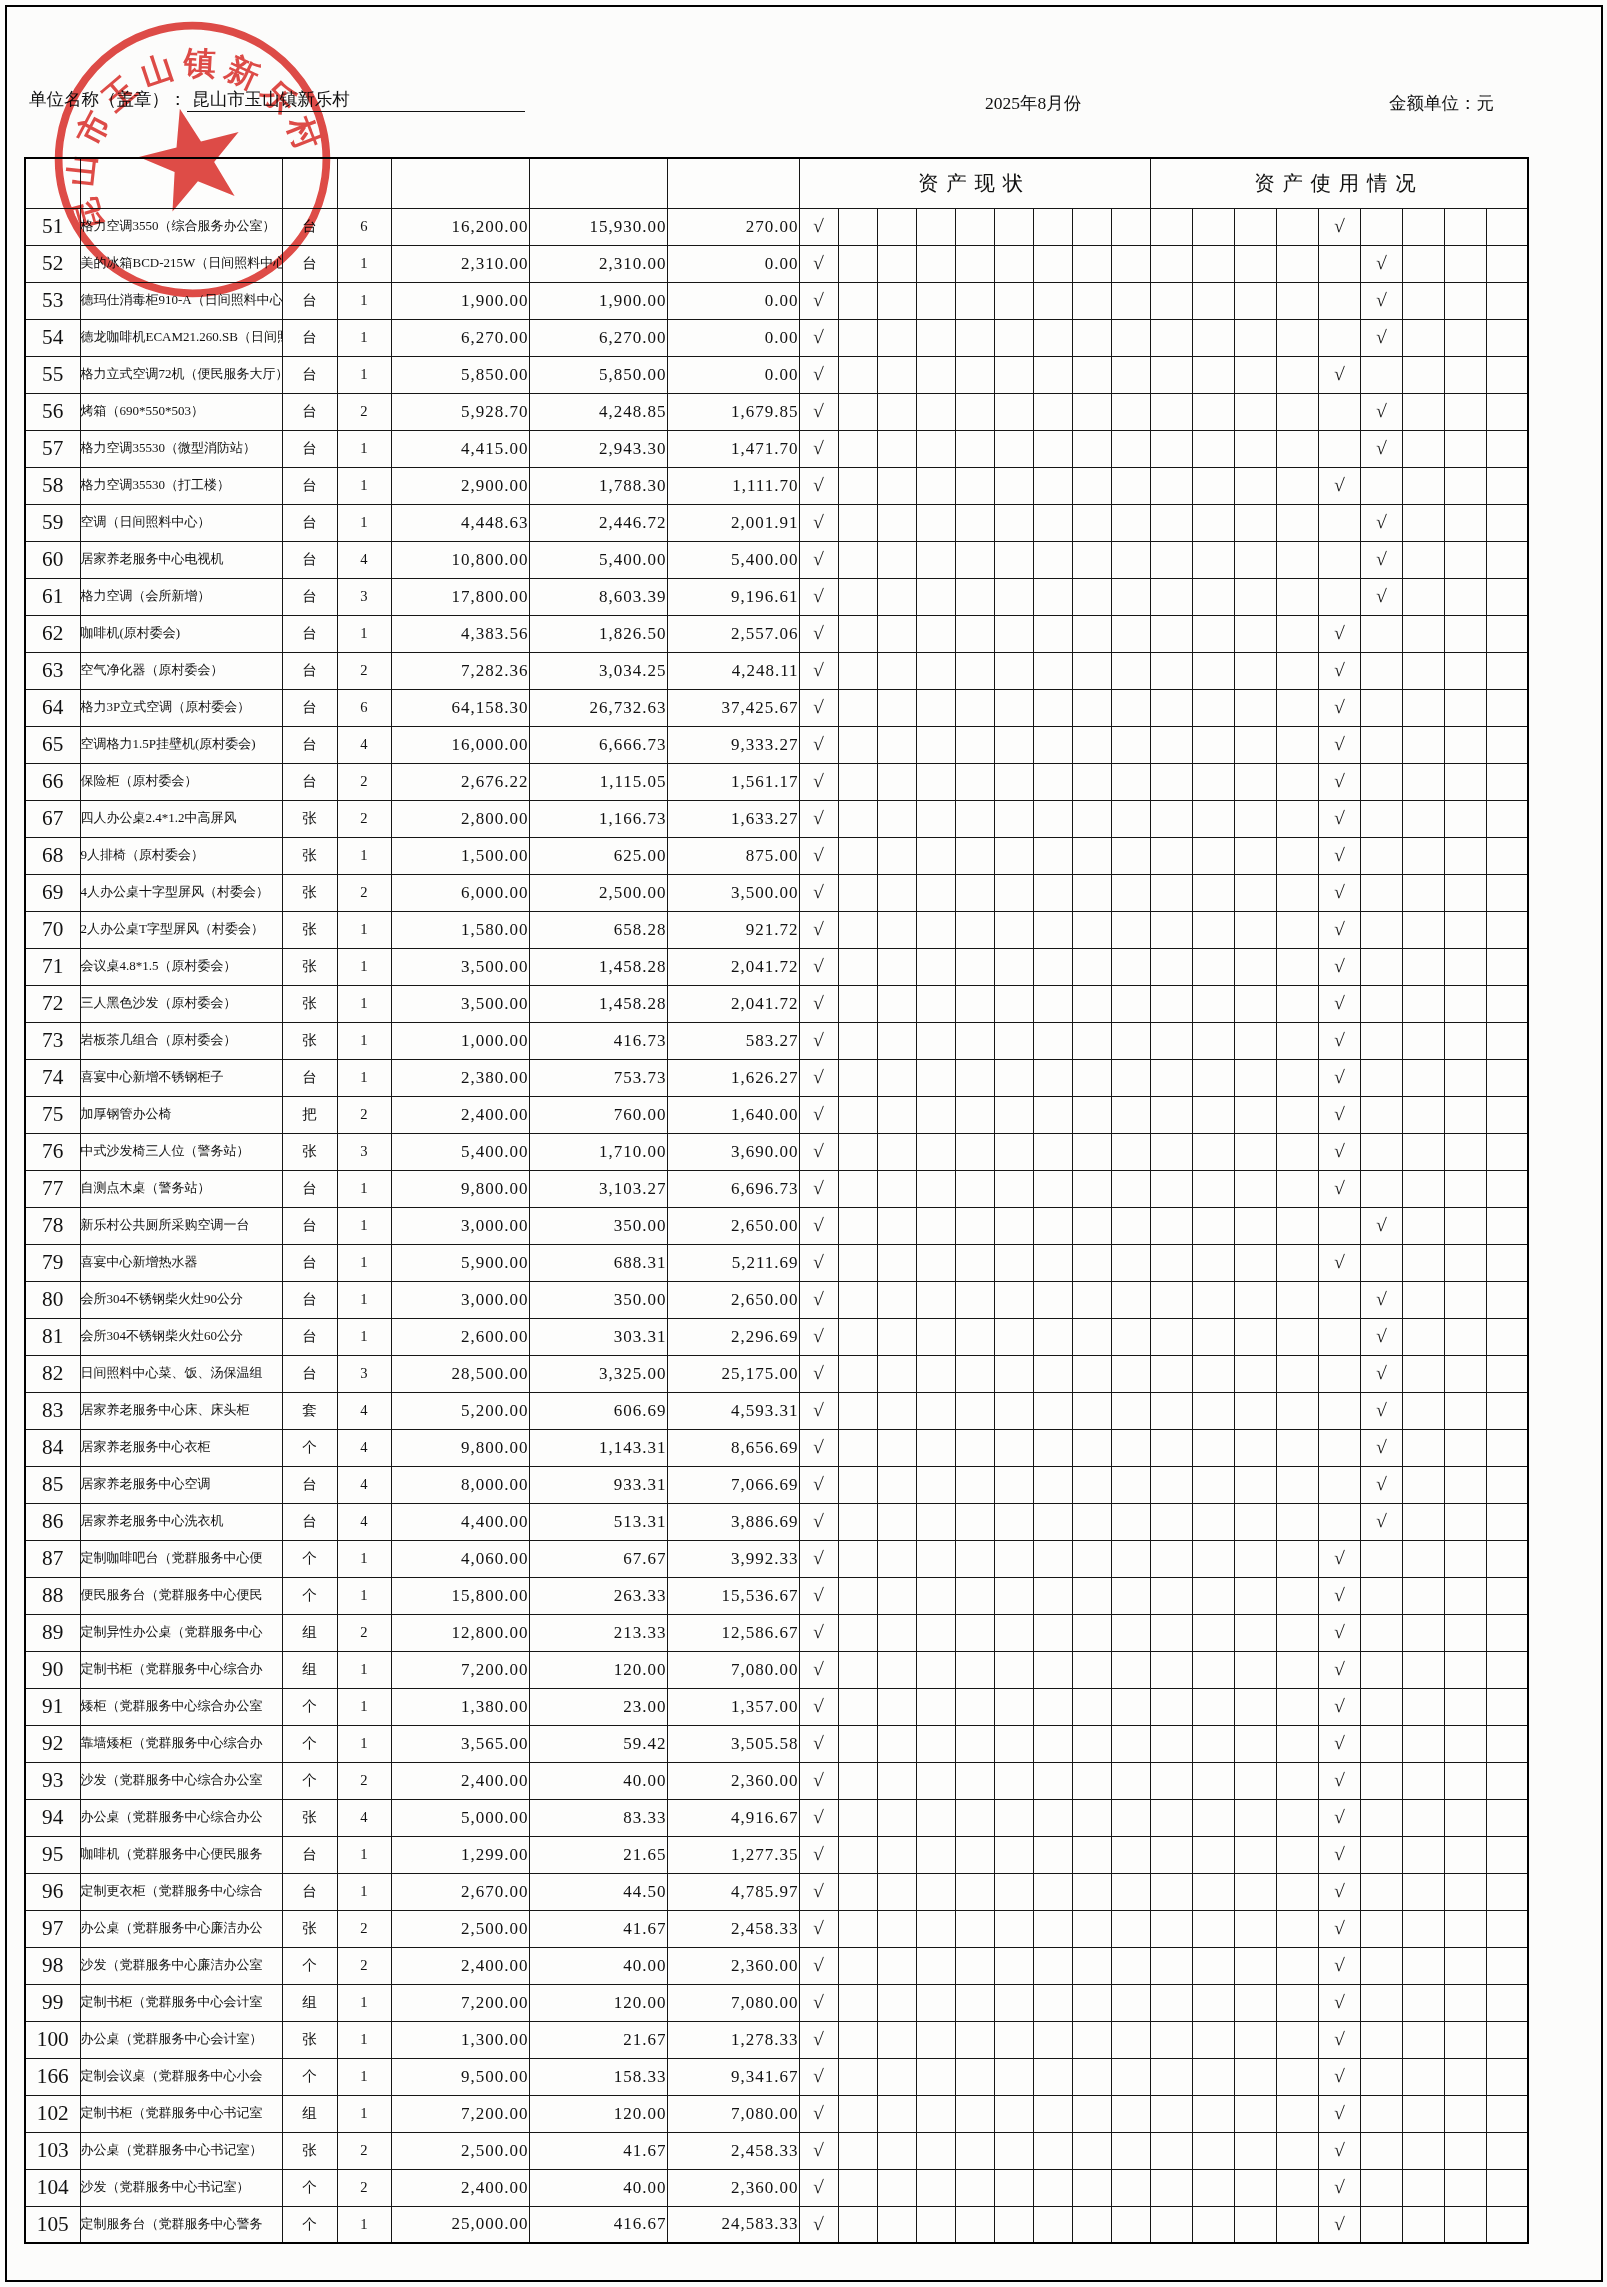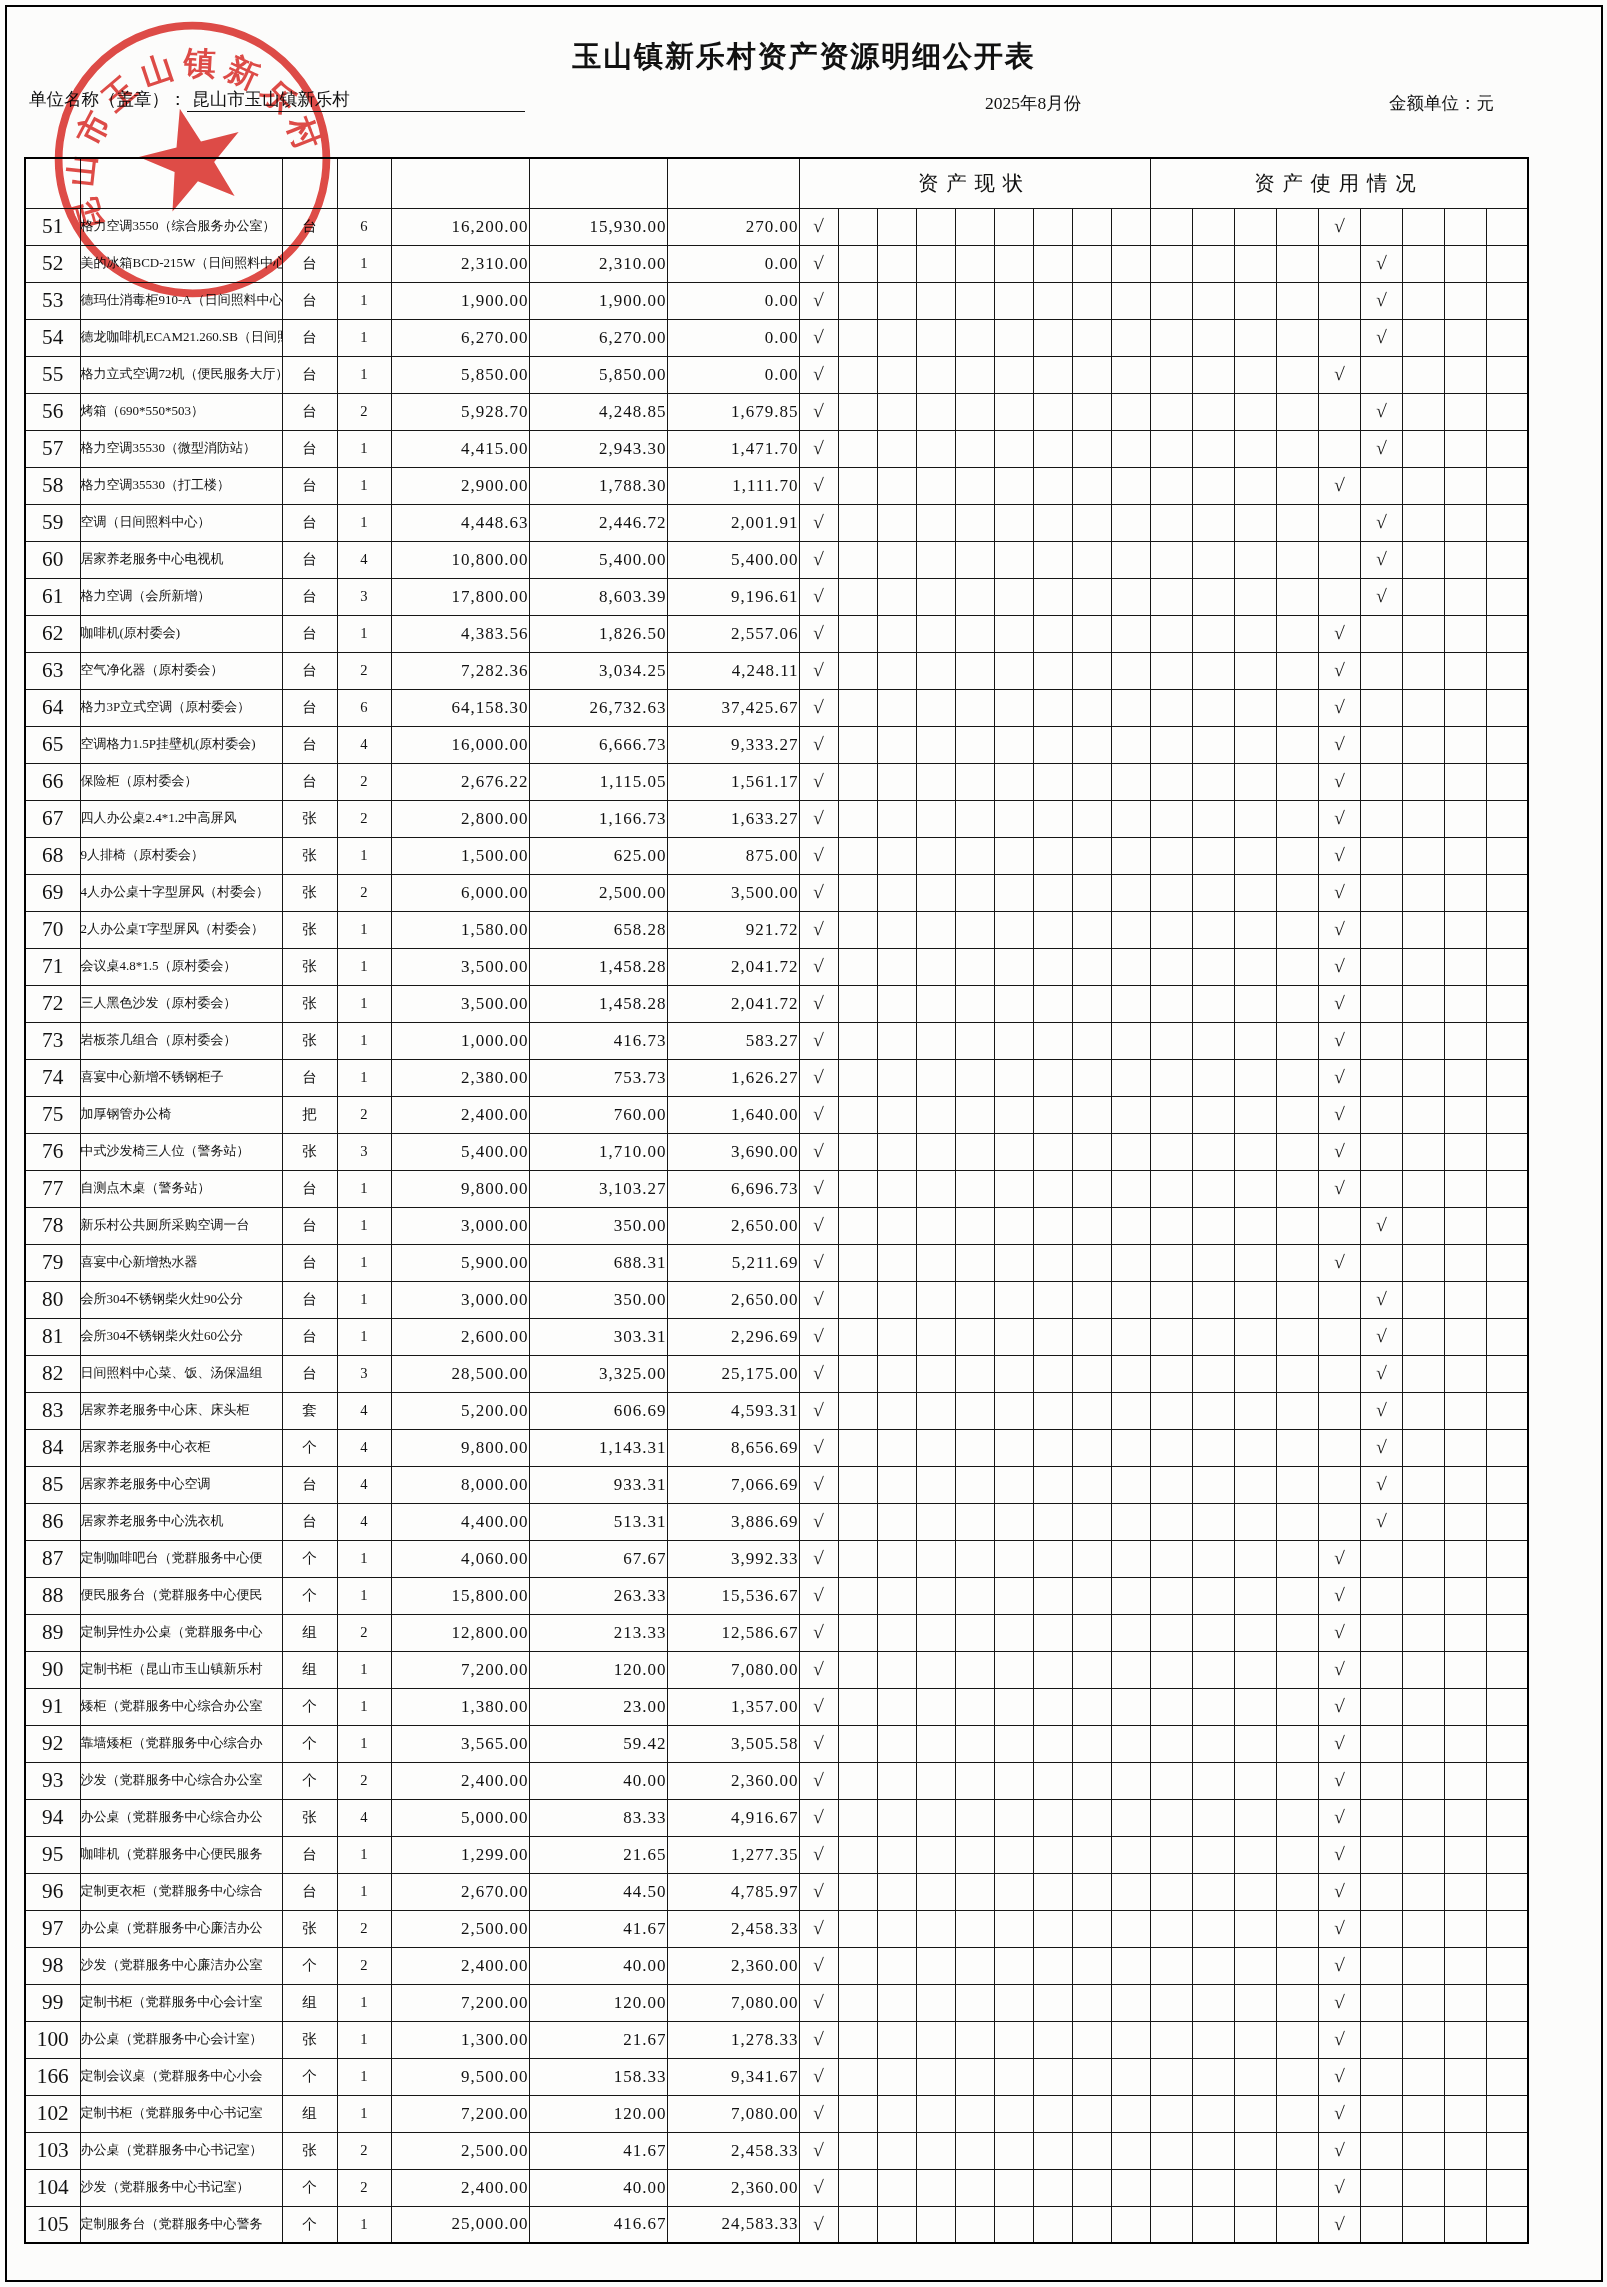--- a/index.html
+++ b/index.html
@@ -57,21 +57,20 @@
     transform:rotate(-14deg);
     opacity:.82;mix-blend-mode:multiply;pointer-events:none;
   }
 </style>
 </head>
 <body>
 
 <div id="page">
   <div id="frame"></div>
 
-  <div class="title">玉山镇新乐村资产资源明细公开表</div>
 
   <div class="infoline">
     <span class="info-unit"><span>单位名称（盖章）：</span><span class="uname">昆山市玉山镇新乐村</span></span>
     <span class="info-month">2025年8月份</span>
     <span class="info-currency">金额单位：元</span>
   </div>
 
   <table class="asset">
     <colgroup id="cols">
         <col style="width: 55px;">
@@ -1162,21 +1161,21 @@
           <td class="c-chk"></td>
           <td class="c-chk"></td>
           <td class="c-chk"><span class="chk">√</span></td>
           <td class="c-chk"></td>
           <td class="c-chk"></td>
           <td class="c-chk"></td>
           <td class="c-chk"></td>
         </tr>
         <tr style="height: 37px;">
           <td class="c-no"><span>90</span></td>
-          <td class="c-name"><span>定制书柜（昆山市玉山镇新乐村</span></td>
+          <td class="c-name"><span>定制书柜（党群服务中心综合办</span></td>
           <td class="c-unit"><span>组</span></td>
           <td class="c-qty"><span>1</span></td>
           <td class="c-val"><span>7,200.00</span></td>
           <td class="c-val"><span>120.00</span></td>
           <td class="c-val"><span>7,080.00</span></td>
           <td class="c-chk"><span class="chk">√</span></td>
           <td class="c-chk"></td>
           <td class="c-chk"></td>
           <td class="c-chk"></td>
           <td class="c-chk"></td>

